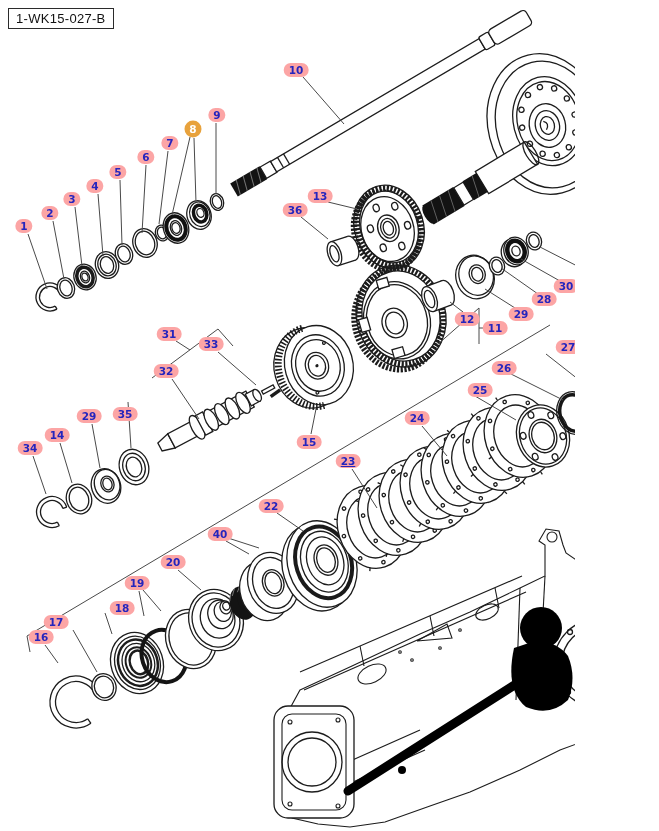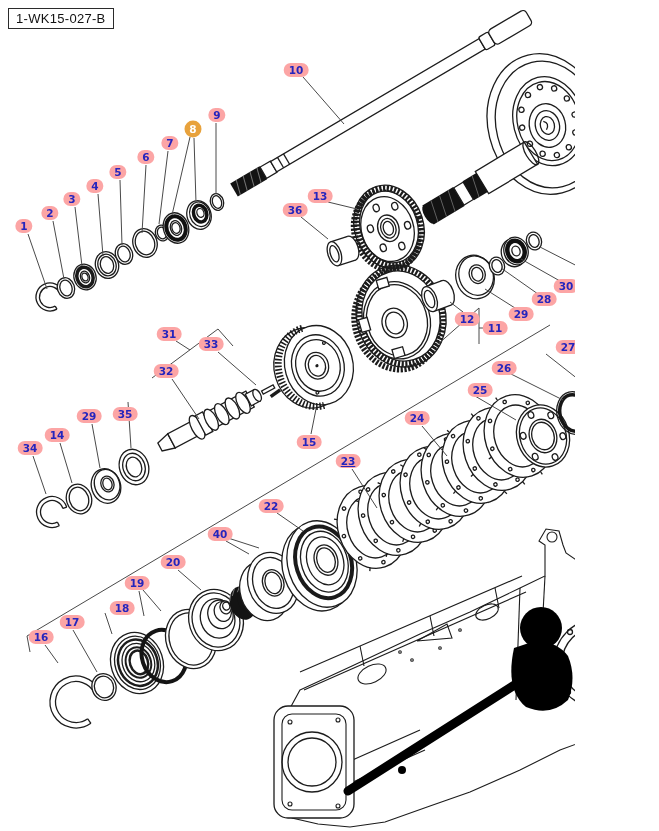--- a/index.html
+++ b/index.html
@@ -580,21 +580,21 @@
     <div class="callout" style="left: 170px; top: 143px;">7</div>
     <div class="callout hl" style="left: 193px; top: 129px;">8</div>
     <div class="callout" style="left: 217px; top: 115px;">9</div>
     <div class="callout" style="left: 296px; top: 70px;">10</div>
     <div class="callout" style="left: 495px; top: 328px;">11</div>
     <div class="callout" style="left: 467px; top: 319px;">12</div>
     <div class="callout" style="left: 320px; top: 196px;">13</div>
     <div class="callout" style="left: 57px; top: 435px;">14</div>
     <div class="callout" style="left: 309px; top: 442px;">15</div>
     <div class="callout" style="left: 41px; top: 637px;">16</div>
-    <div class="callout" style="left: 72px; top: 622px;">17</div>
+    <div class="callout" style="left: 56px; top: 622px;">17</div>
     <div class="callout" style="left: 100px; top: 608px; margin-left: 22px;">18</div>
     <div class="callout" style="left: 137px; top: 583px;">19</div>
     <div class="callout" style="left: 173px; top: 562px;">20</div>
     <div class="callout" style="left: 220px; top: 534px;">40</div>
     <div class="callout" style="left: 271px; top: 506px;">22</div>
     <div class="callout" style="left: 348px; top: 461px; text-decoration: underline;">23</div>
     <div class="callout" style="left: 417px; top: 418px;">24</div>
     <div class="callout" style="left: 480px; top: 390px;">25</div>
     <div class="callout" style="left: 504px; top: 368px;">26</div>
     <div class="callout" style="left: 540px; top: 347px; margin-left: 28px;">27</div>

